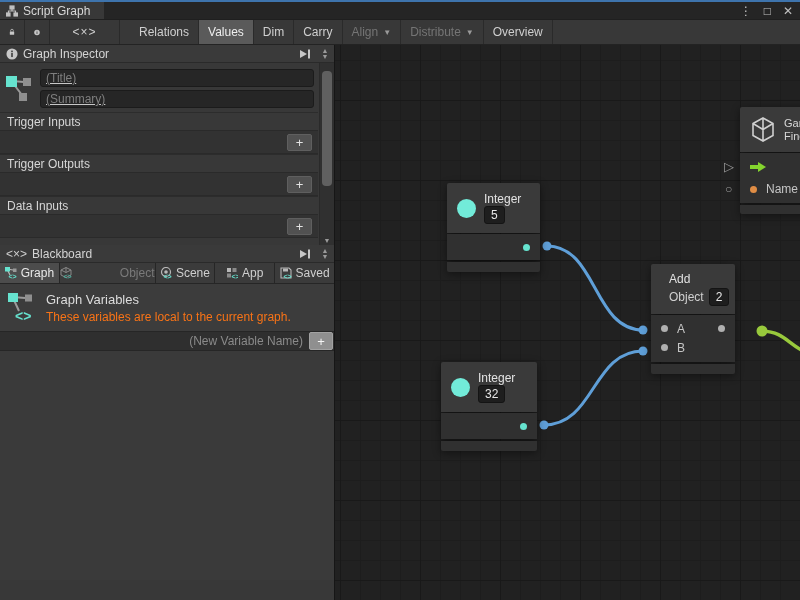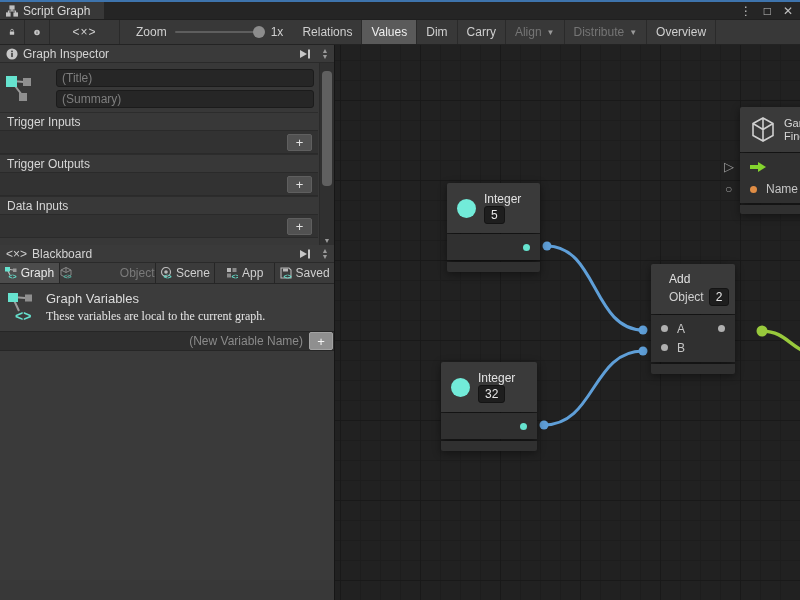--- a/index.html
+++ b/index.html
@@ -33,38 +33,38 @@
 
   
   .panel { position:absolute; left:0; top:45px; width:335px; height:555px; background:#383838; border-right:1px solid #161616; }
   .sechead { height:18px; background:#3a3a3a; border-bottom:1px solid #2a2a2a; display:flex; align-items:center; padding:0 2px 0 6px; color:#d4d4d4; font-size:12px; gap:5px; }
   .sechead .grow { flex:1; }
   .dockbtn { display:flex; align-items:center; margin-right:2px; }
   .scrollarrows { display:flex; flex-direction:column; width:14px; align-items:center; line-height:6px; font-size:7px; color:#9a9a9a; }
 
   .inspbody { position:relative; height:182px; background:#383838; }
   .inspinner { position:absolute; left:0; top:0; right:16px; bottom:0; }
-  .titleblock { display:flex; padding:6px 4px 4px 6px; gap:24px; align-items:center; }
+  .titleblock { display:flex; padding:6px 4px 4px 6px; gap:8px; align-items:center;text-decoration:underline; }
   .titlefields { flex:1; display:flex; flex-direction:column; gap:3px; }
   .field { background:#262626; border:1px solid #1b1b1b; border-radius:3px; height:18px; color:#c8c8c8; font-size:12px; padding:0 5px; font-family:"Liberation Sans",sans-serif; }
   .field::placeholder { color:#7e7e7e; }
   .ssec-label { height:18px; display:flex; align-items:center; padding-left:7px; color:#d6d6d6; border-top:1px solid #2c2c2c; font-size:12px; background:#383838; }
   .ssec-row { height:24px; background:#323232; border-top:1px solid #2a2a2a; border-bottom:1px solid #2a2a2a; display:flex; align-items:center; justify-content:flex-end; padding:0 6px; }
   .plusbtn { width:25px; height:17px; background:#515151; border:1px solid #5f5f5f; border-radius:2px; color:#e4e4e4; display:flex; align-items:center; justify-content:center; font-size:13px; line-height:1; }
   .vscroll { position:absolute; right:0; top:0; width:15px; bottom:0; background:#303030; border-left:1px solid #2a2a2a; }
   .vthumb { position:absolute; left:2px; right:2px; top:8px; height:115px; background:#606060; border-radius:4px; }
   .vdown { position:absolute; bottom:1px; left:0; right:0; text-align:center; font-size:7px; color:#9a9a9a; }
 
   .bbtabs { height:21px; display:flex; background:#343434; border-bottom:1px solid #262626; }
   .bbtab { flex:1; display:flex; align-items:center; justify-content:center; gap:4px; color:#cfcfcf; font-size:12px; border-right:1px solid #262626; background:#3b3b3b; }
   .bbtab.active { background:#4c4c4c; color:#e8e8e8; }
   .bbtab.dim { color:#7a7a7a;gap:48px; }
   .varbox { height:47px; background:#3c3c3c; display:flex; align-items:center; gap:10px; padding:0 8px; }
   .vartxt .t1 { color:#dcdcdc; font-size:13px; margin-bottom:3px; }
-  .vartxt .t2 { color:#e5e5e5; font-size:12px;font-family:Liberation Serif, serif; }
+  .vartxt .t2 { color:#f97316; font-size:12px; }
   .newvar { height:20px; background:#2f2f2f; border-top:1px solid #262626; border-bottom:1px solid #262626; display:flex; align-items:center; }
   .newvarinput { flex:1; background:transparent; border:none; outline:none; color:#c8c8c8; text-align:right; font-size:12px; padding-right:6px; font-family:Liberation Sans, sans-serif; }
   .newvarinput::placeholder { color:#8a8a8a; }
   .plusbtn.light { background:#8f8f8f; border-color:#a2a2a2; color:#f5f5f5; margin-right:1px; width:24px; height:18px; }
   .panelrest { height:229px; background:#3a3a3a; }
 
   
   .canvas { position:absolute; left:335px; top:45px; width:465px; height:555px; background-color:#212121;
     background-image:
       linear-gradient(#191919 1px, transparent 1px),
@@ -127,27 +127,20 @@
             <circle cx="6.5" cy="6.5" r="6" fill="#c8c8c8"></circle>
             <rect x="5.7" y="5.2" width="1.6" height="4.6" fill="#333"></rect>
             <rect x="5.7" y="2.8" width="1.6" height="1.6" fill="#333"></rect>
           </svg>
       </div>
       <div class="tbtn" style="width:70px">
         <span style="letter-spacing:1px; color:#cfcfcf;">&lt;×&gt;</span>
       </div>
     </div>
     <div class="tb-gap"></div>
-    <div class="zoomwrap">
-      <span style="color:#cfcfcf;">Zoom</span>
-      <div class="zoomtrack">
-        <div class="zoomhandle"></div>
-      </div>
-      <span style="color:#cfcfcf;">1x</span>
-    </div>
     <div class="tb-right">
       <div class="tbtn">
           <span>Relations</span>
         </div>
       <div class="tbtn active">
           <span>Values</span>
         </div>
       <div class="tbtn">
           <span>Dim</span>
         </div>

